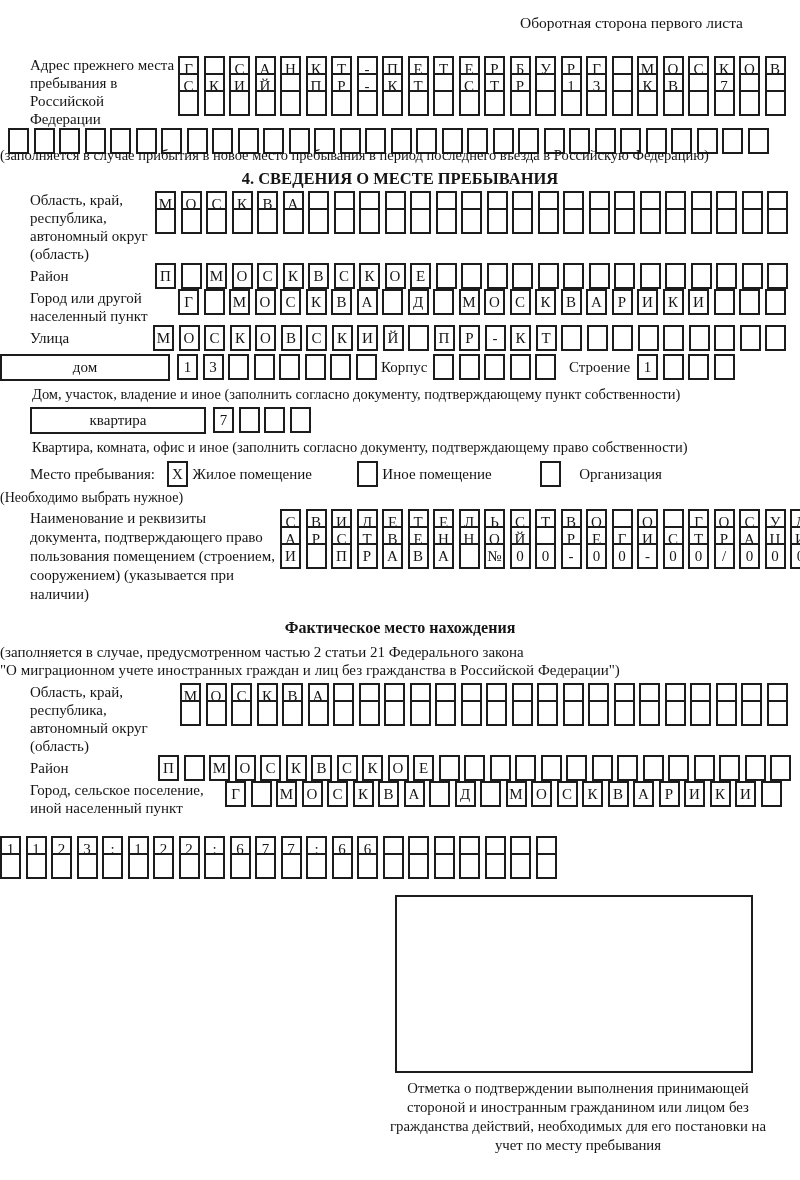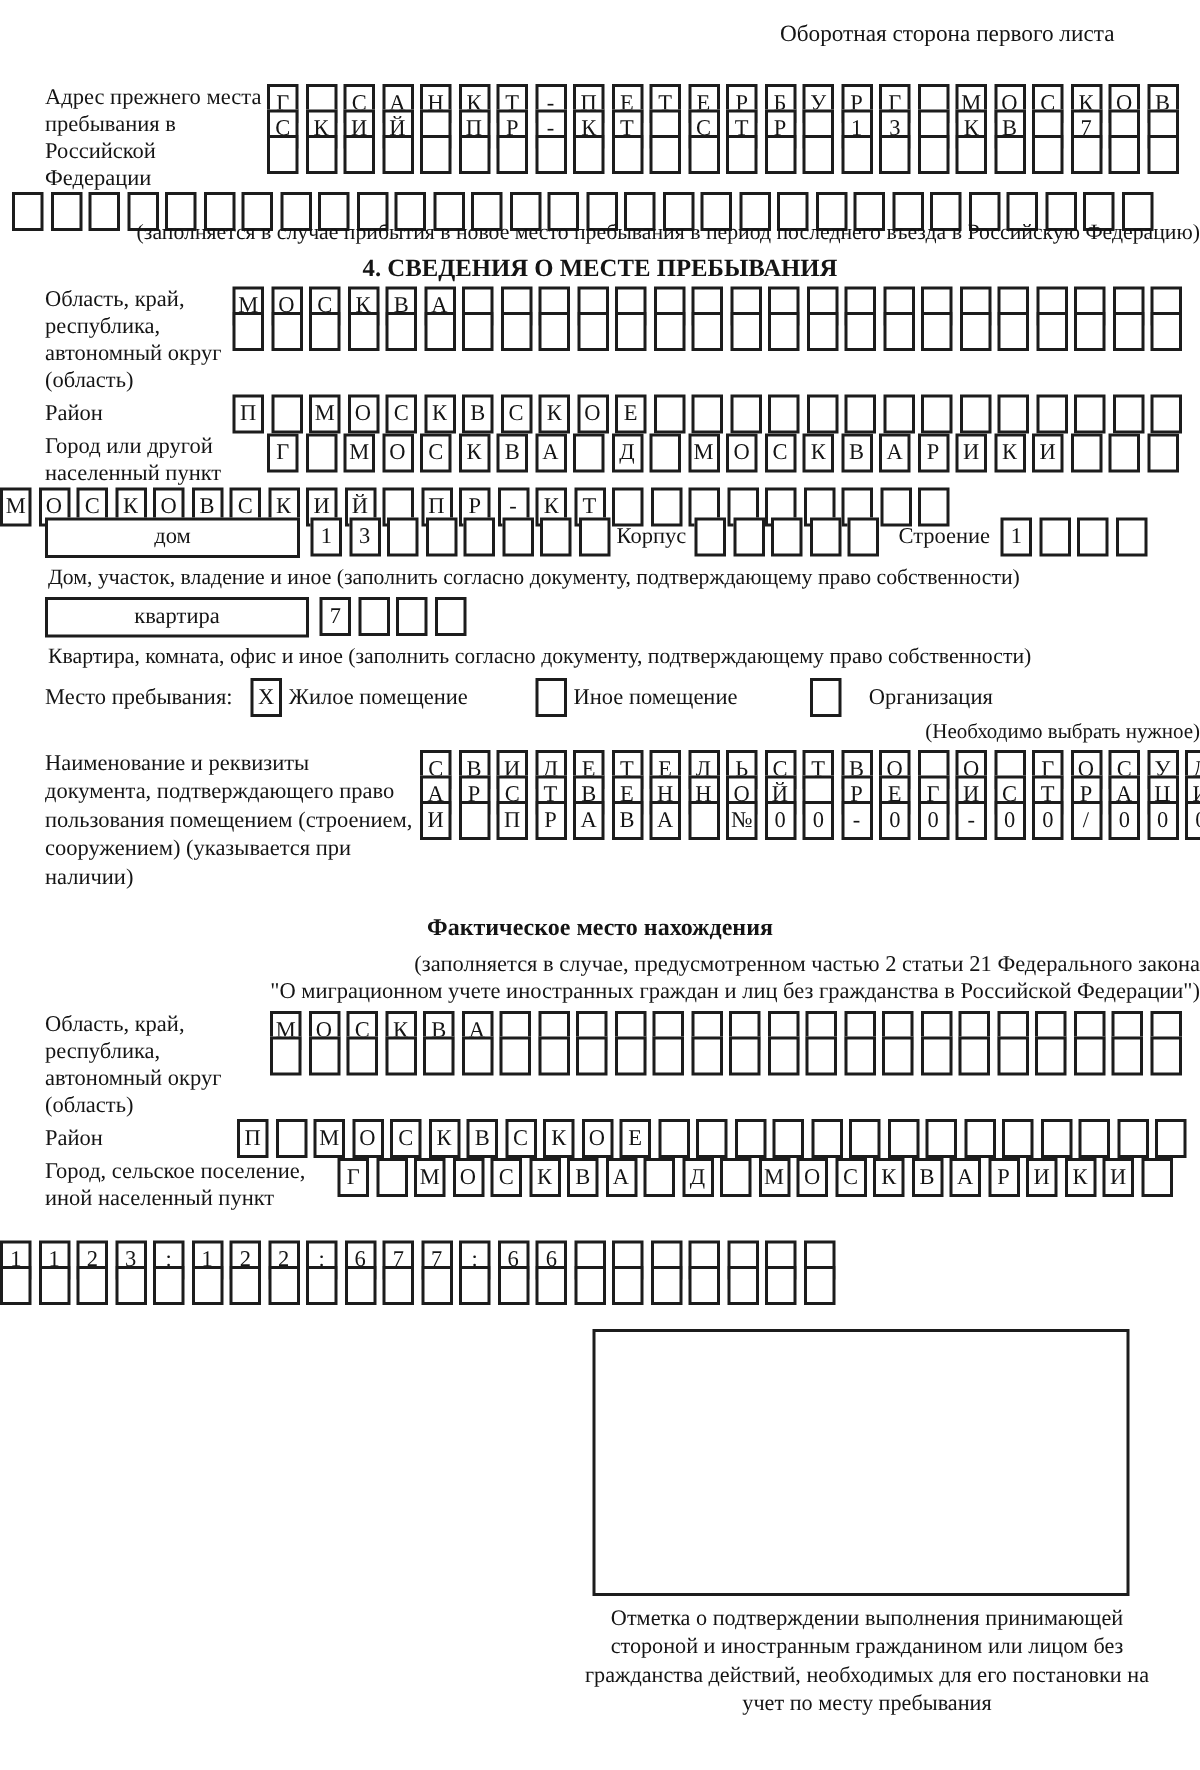--- a/index.html
+++ b/index.html
@@ -26,21 +26,21 @@
   }
   .boxcol .cells { margin-bottom:0; }
 
   .widebox {
     display:inline-block; height:27px; border:2px solid #1c1c1c;
     text-align:center; font-size:15px; line-height:23px; vertical-align:top;
     background:#fff;
   }
   .inline-lbl { display:inline-block; font-size:15px; line-height:27px; vertical-align:top; }
 
-  .note { text-align:right; font-size:14.5px; line-height:20px; }
+  .note { text-align:left; font-size:14.5px; line-height:20px; }
   .sec-title { text-align:center; font-weight:bold; font-size:16.5px; }
 
   .stamp-box {
     width:358px; height:178px; border:2px solid #1c1c1c; margin-left:395px;
     background:#fff;
   }
   .stamp-note {
     width:400px; margin-left:378px; margin-top:6px;
     text-align:center; font-size:14.8px; line-height:19px;
   }
@@ -76,27 +76,28 @@
   <div class="flabel" style="width:155px; line-height:26px;">Район</div>
   <div class="cells"><span class="cell">П</span><span class="cell"></span><span class="cell">М</span><span class="cell">О</span><span class="cell">С</span><span class="cell">К</span><span class="cell">В</span><span class="cell">С</span><span class="cell">К</span><span class="cell">О</span><span class="cell">Е</span><span class="cell"></span><span class="cell"></span><span class="cell"></span><span class="cell"></span><span class="cell"></span><span class="cell"></span><span class="cell"></span><span class="cell"></span><span class="cell"></span><span class="cell"></span><span class="cell"></span><span class="cell"></span><span class="cell"></span><span class="cell"></span></div>
 </div>
 
 <div class="frow" style="min-height:36px;">
   <div class="flabel" style="width:178px;">Город или другой населенный пункт</div>
   <div class="cells"><span class="cell">Г</span><span class="cell"></span><span class="cell">М</span><span class="cell">О</span><span class="cell">С</span><span class="cell">К</span><span class="cell">В</span><span class="cell">А</span><span class="cell"></span><span class="cell">Д</span><span class="cell"></span><span class="cell">М</span><span class="cell">О</span><span class="cell">С</span><span class="cell">К</span><span class="cell">В</span><span class="cell">А</span><span class="cell">Р</span><span class="cell">И</span><span class="cell">К</span><span class="cell">И</span><span class="cell"></span><span class="cell"></span><span class="cell"></span></div>
 </div>
 
 <div class="frow">
+  <div class="flabel" style="width:153px; line-height:26px;">Улица</div>
   <div class="cells"><span class="cell">М</span><span class="cell">О</span><span class="cell">С</span><span class="cell">К</span><span class="cell">О</span><span class="cell">В</span><span class="cell">С</span><span class="cell">К</span><span class="cell">И</span><span class="cell">Й</span><span class="cell"></span><span class="cell">П</span><span class="cell">Р</span><span class="cell">-</span><span class="cell">К</span><span class="cell">Т</span><span class="cell"></span><span class="cell"></span><span class="cell"></span><span class="cell"></span><span class="cell"></span><span class="cell"></span><span class="cell"></span><span class="cell"></span><span class="cell"></span></div>
 </div>
 
-<div style="margin-left:30px; margin-top:3px; white-space:nowrap; height:30px;">
+<div style="margin-top:3px; white-space:nowrap; height:30px;">
   <span class="widebox" style="width:170px;">дом</span><span style="display:inline-block;width:7px;"></span><span class="cells" style="display:inline-block;"><span class="cell">1</span><span class="cell">3</span><span class="cell"></span><span class="cell"></span><span class="cell"></span><span class="cell"></span><span class="cell"></span><span class="cell"></span></span><span class="inline-lbl">Корпус</span><span style="display:inline-block;width:6px;"></span><span class="cells" style="display:inline-block;"><span class="cell"></span><span class="cell"></span><span class="cell"></span><span class="cell"></span><span class="cell"></span></span><span style="display:inline-block;width:8px;"></span><span class="inline-lbl">Строение</span><span style="display:inline-block;width:7px;"></span><span class="cells" style="display:inline-block;"><span class="cell">1</span><span class="cell"></span><span class="cell"></span><span class="cell"></span></span>
 </div>
-<div class="note" style="text-align:left; padding-left:32px;">Дом, участок, владение и иное (заполнить согласно документу, подтверждающему право собственности)</div>
+<div class="note" style="text-align:left; padding-left:32px;">Дом, участок, владение и иное (заполнить согласно документу, подтверждающему пункт собственности)</div>
 
 <div style="margin-left:30px; margin-top:3px; white-space:nowrap; height:30px;">
   <span class="widebox" style="width:176px;">квартира</span><span style="display:inline-block;width:7px;"></span><span class="cells" style="display:inline-block;"><span class="cell">7</span><span class="cell"></span><span class="cell"></span><span class="cell"></span></span>
 </div>
 <div class="note" style="text-align:left; padding-left:32px;">Квартира, комната, офис и иное (заполнить согласно документу, подтверждающему право собственности)</div>
 
 <div style="margin-left:30px; margin-top:4px; white-space:nowrap; height:28px;">
   <span class="inline-lbl">Место пребывания:</span><span style="display:inline-block;width:12px;"></span><span class="cells" style="display:inline-block;"><span class="cell">X</span></span><span class="inline-lbl">Жилое помещение</span><span style="display:inline-block;width:45px;"></span><span class="cells" style="display:inline-block;"><span class="cell"></span></span><span class="inline-lbl">Иное помещение</span><span style="display:inline-block;width:48px;"></span><span class="cells" style="display:inline-block;"><span class="cell"></span></span><span style="display:inline-block;width:14px;"></span><span class="inline-lbl">Организация</span>
 </div>
 <div class="note" style="font-size:14px; line-height:18px;">(Необходимо выбрать нужное)</div>

